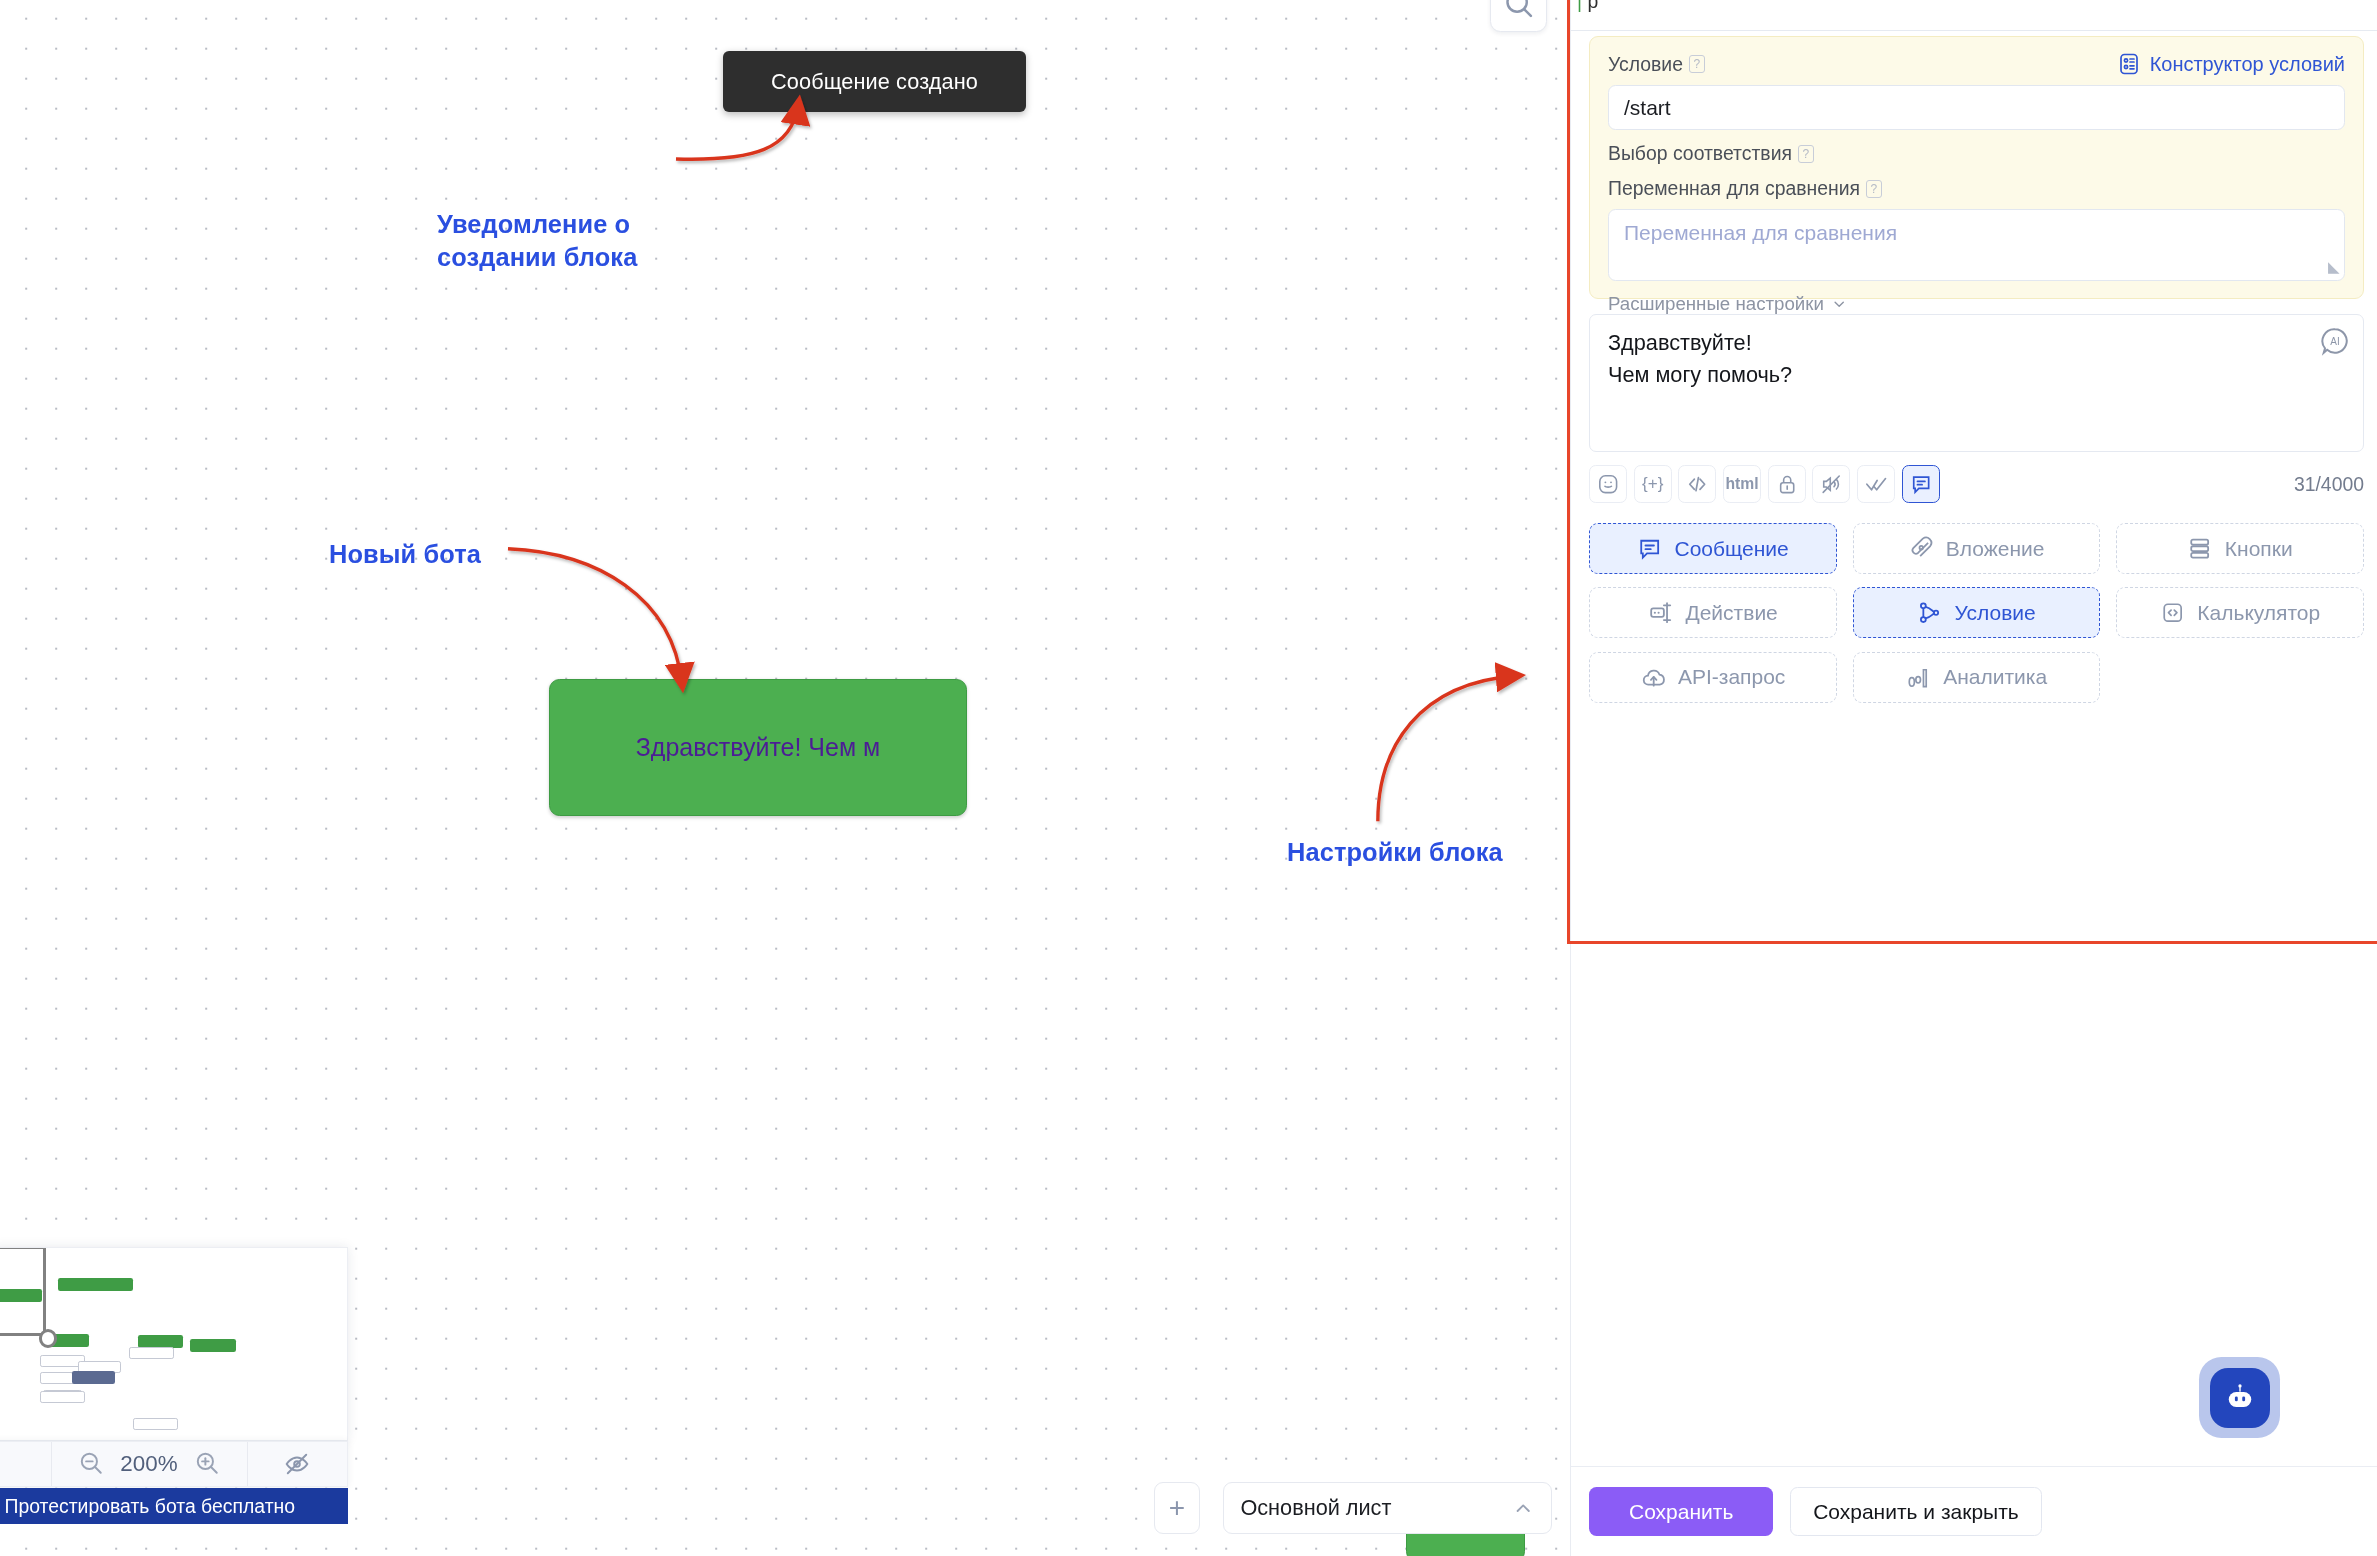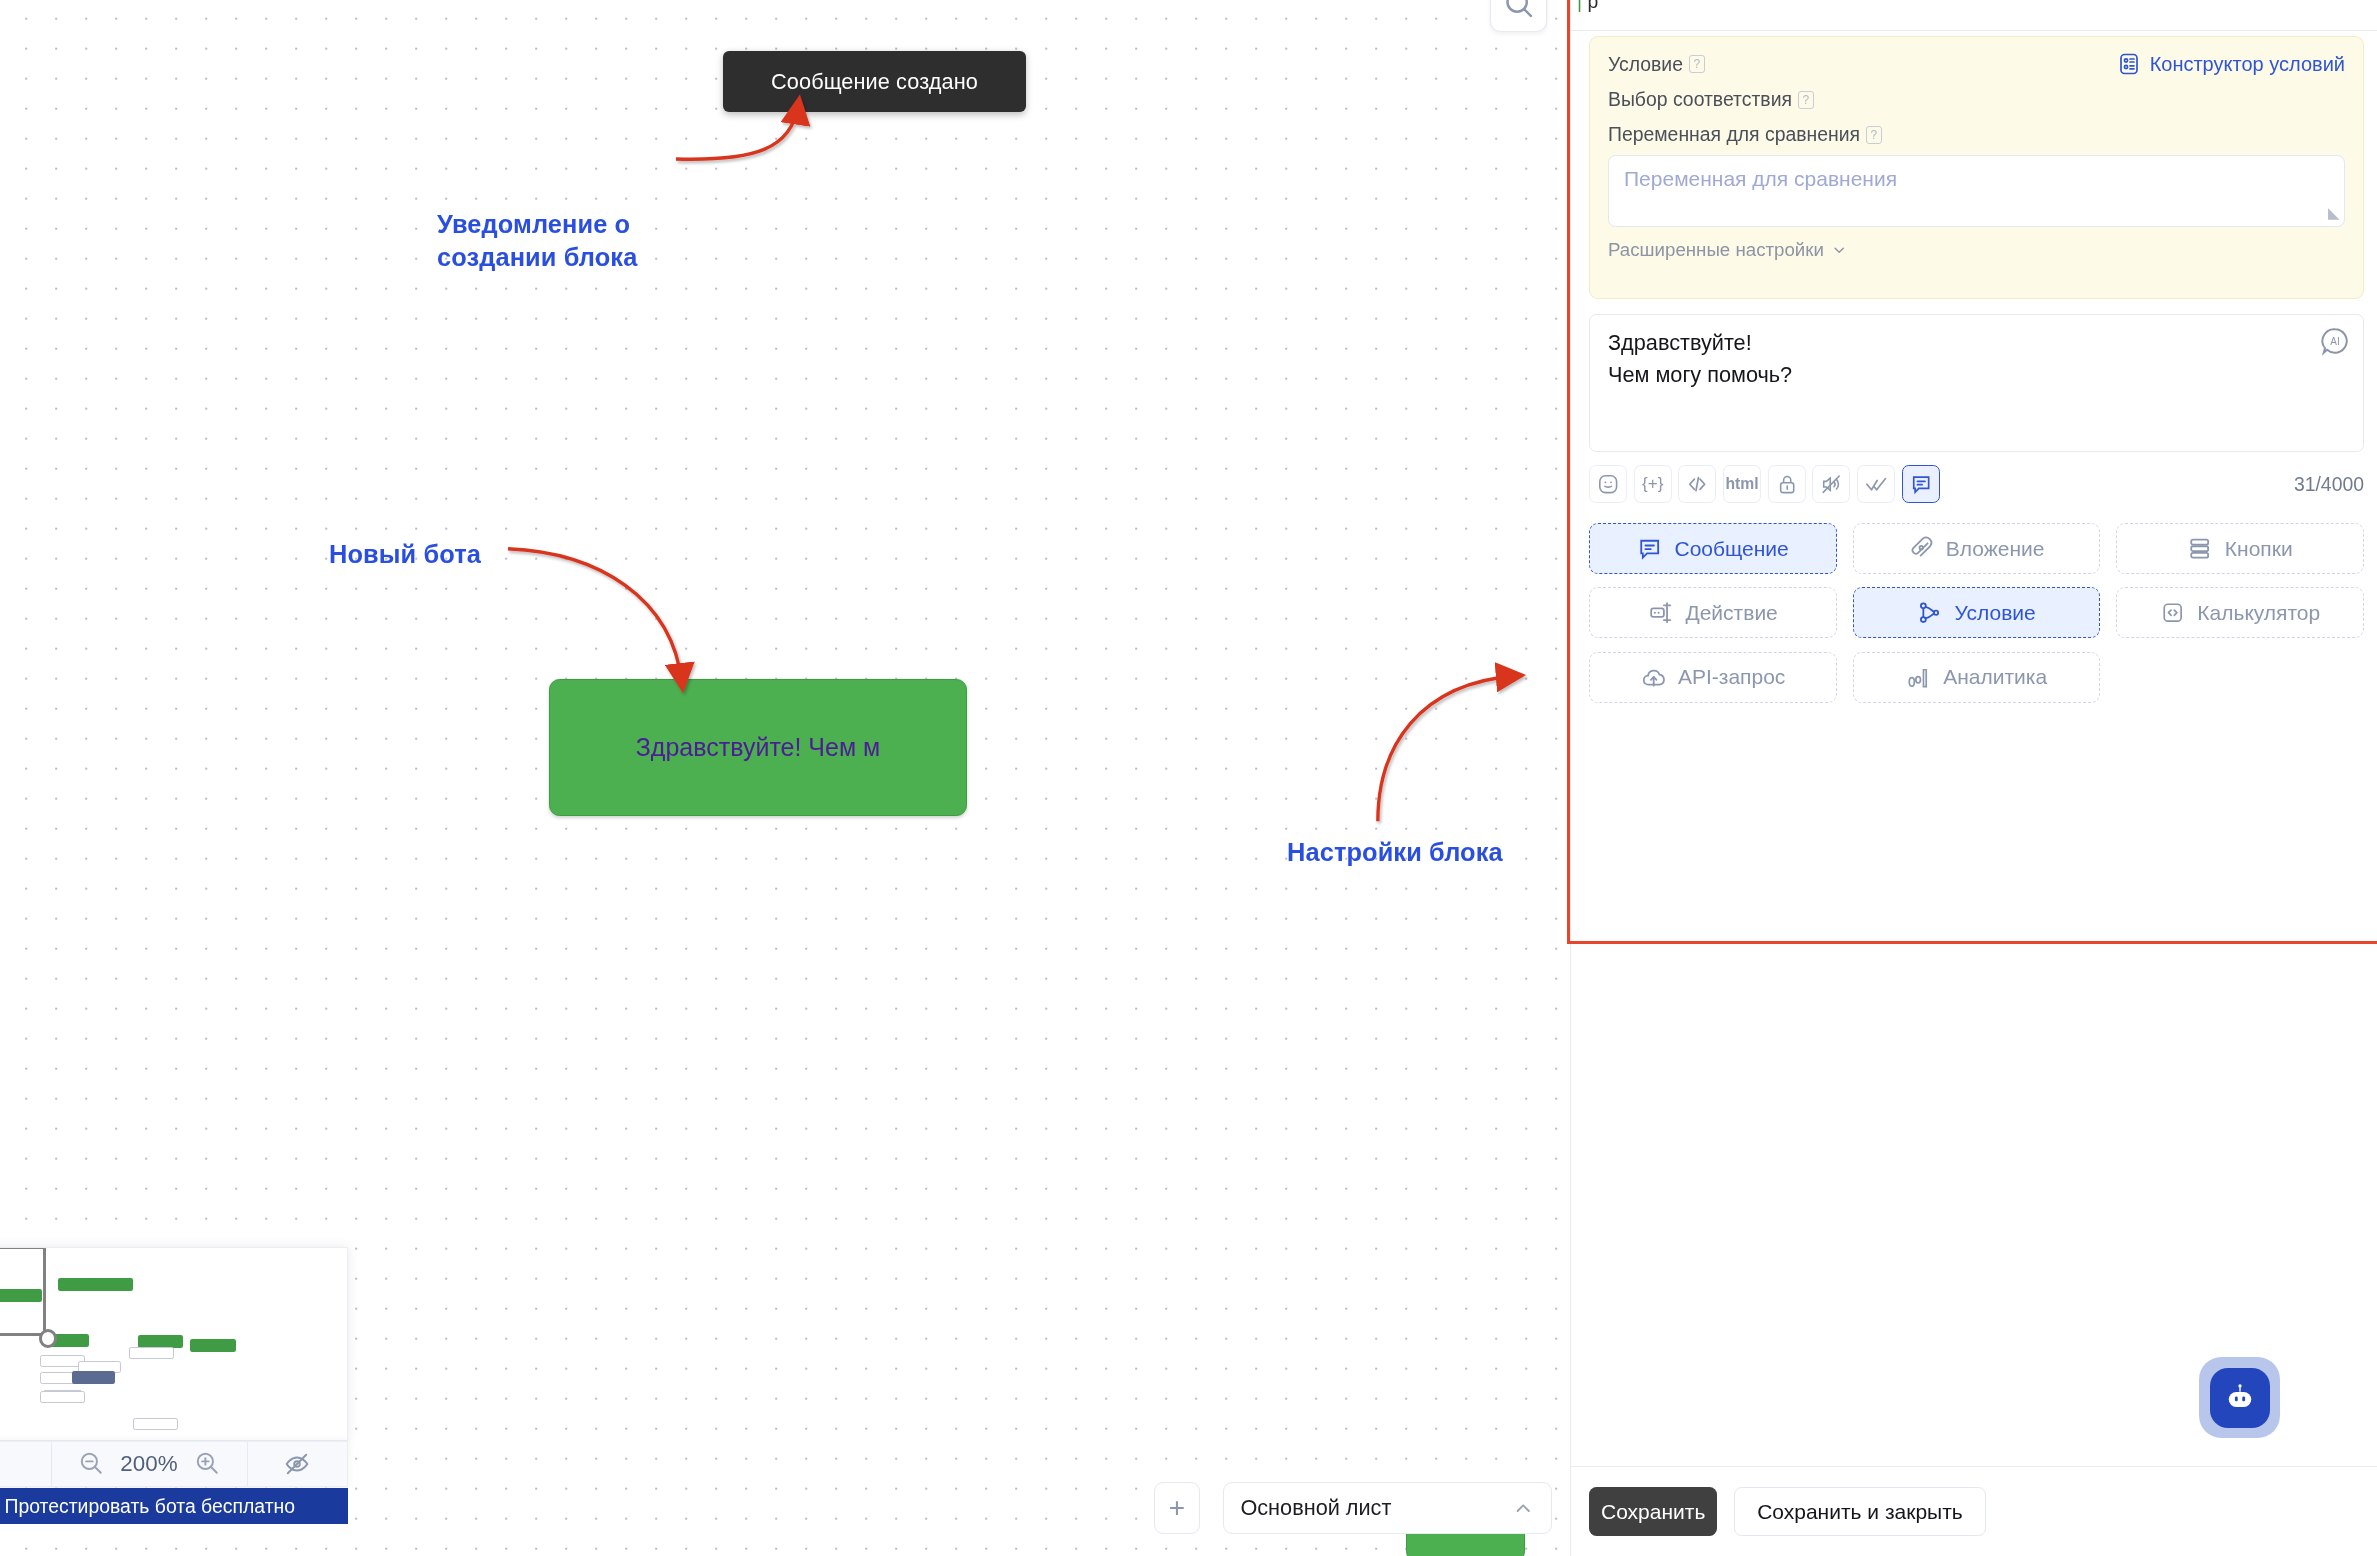--- a/index.html
+++ b/index.html
@@ -258,22 +258,22 @@
   .blk.on {
     border-color: #2f55d4; background: #e9f0ff; color: #2f55d4;
   }
 
   .panel-footer {
     position: absolute; left: 0; bottom: 0; width: 100%; height: 90px;
     background: #fff; border-top: 0.7px solid #eaedf3;
     display: flex; align-items: center; padding-left: 18px; gap: 16.4px;
   }
   .btn-primary {
-    height: 49px; padding: 0 12px; border-radius: 7.5px;
-    background: #404040; color: #fff; font-size: 21px;
+    height: 49px; padding: 0 40px; border-radius: 7.5px;
+    background: #8b5cf6; color: #fff; font-size: 21px;
     display: flex; align-items: center; justify-content: center;
   }
   .btn-ghost {
     height: 49px; padding: 0 22.4px; border-radius: 7.5px;
     background: #fff; border: 1.1px solid #e3e7f0; color: #14161b; font-size: 21px;
     display: flex; align-items: center; justify-content: center;
   }
 
   .chat-widget {
     position: absolute; left: 2199px; top: 1357px;
@@ -416,20 +416,23 @@
               <circle cx="9" cy="15" r="1.6"></circle>
             <line x1="13" y1="7" x2="17" y2="7" stroke-linecap="round"></line>
             <line x1="13" y1="10" x2="17" y2="10" stroke-linecap="round"></line>
             <line x1="13" y1="13.8" x2="17" y2="13.8" stroke-linecap="round"></line>
             <line x1="13" y1="16.8" x2="17" y2="16.8" stroke-linecap="round"></line>
           </svg>
           <span>Конструктор условий</span>
         </div>
       </div>
 
+      <div class="inp">
+        <span>/start</span>
+      </div>
 
       <div class="fld-label lbl2">
         <span>Выбор соответствия</span>
         <span class="help">?</span>
       </div>
 
       <div class="fld-label lbl2">
         <span>Переменная для сравнения</span>
         <span class="help">?</span>
       </div>

